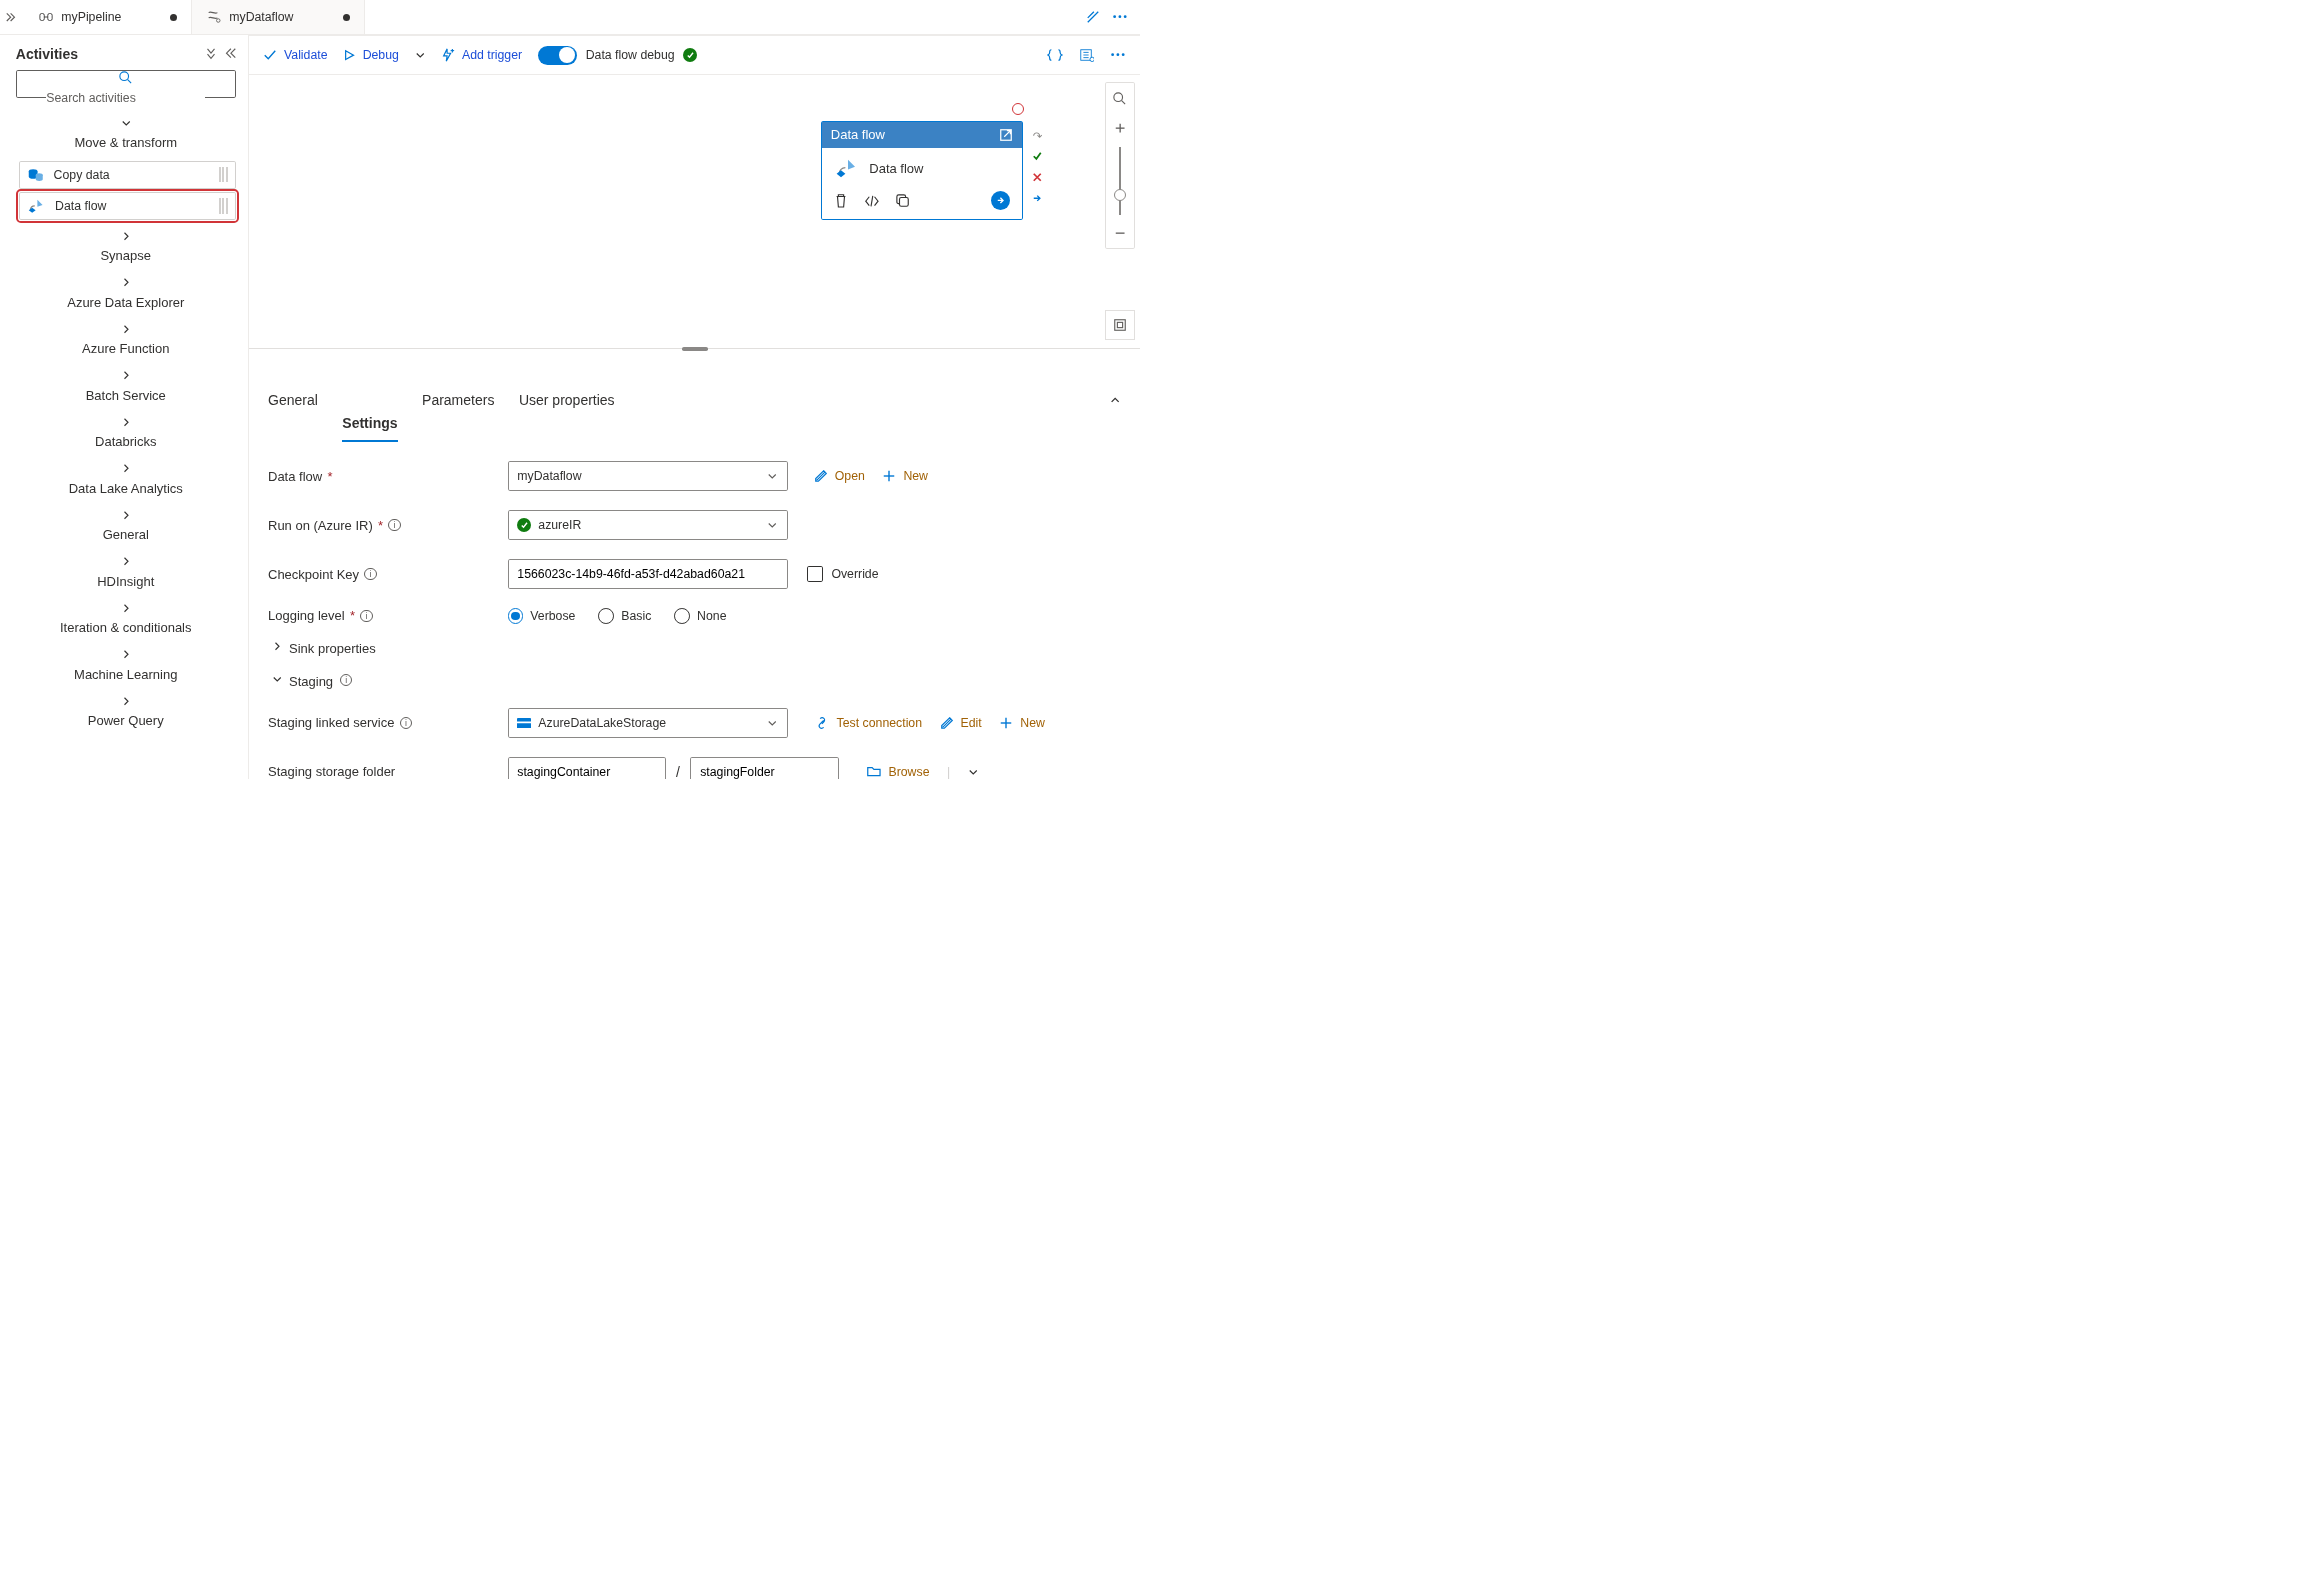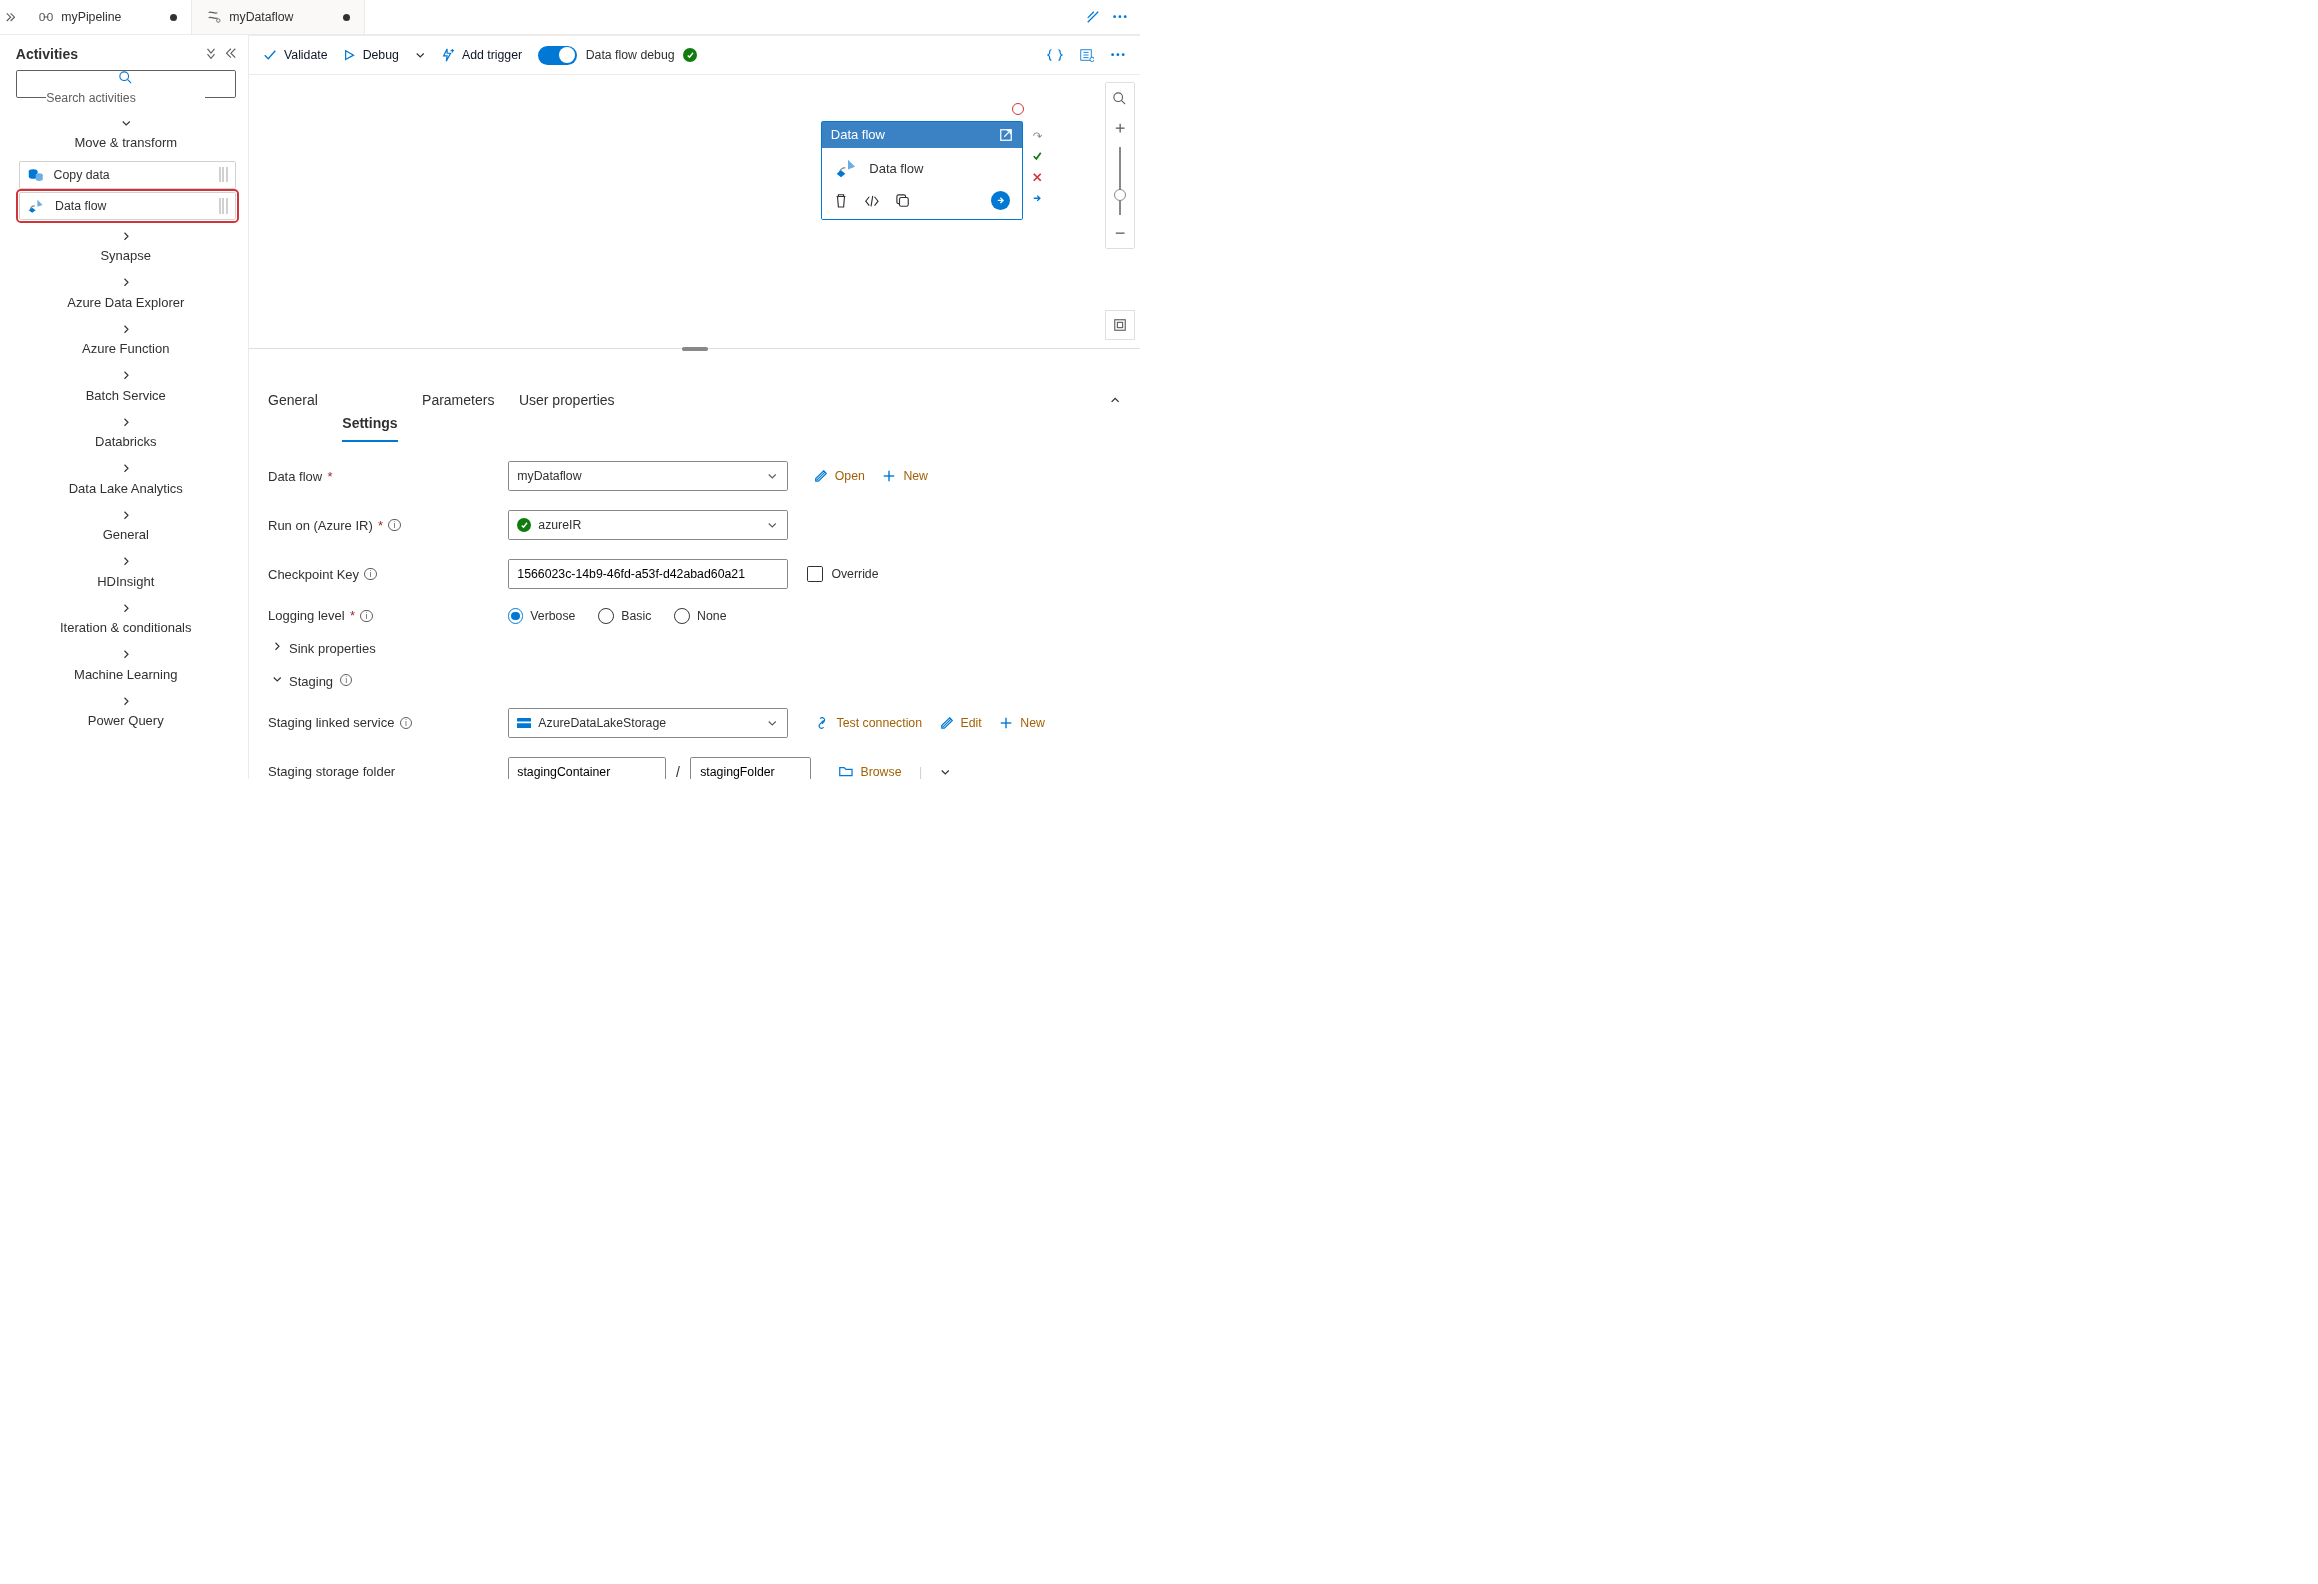--- a/index.html
+++ b/index.html
@@ -30,21 +30,21 @@
   .activity-item { display:flex; align-items:center; gap:8.8px; border:0.9px solid #d2d0ce; border-radius:1.8px; height:28px; padding:0 7px; margin:3.5px 0 3.5px 3.5px; cursor:grab; position:relative; }
   .activity-item .grip { margin-left:auto; display:flex; gap:1.8px; }
   .activity-item .grip span { width:1.8px; height:15.8px; background:#d2d0ce; }
   .activity-dataflow-highlight { outline:2.6px solid #d13438; outline-offset:1.8px; }
 
   
   .main-area { flex:1; display:flex; flex-direction:column; min-width:0; border-top:0.9px solid #edebe9; }
 
   
   .toolbar { display:flex; align-items:center; height:39px; padding:0 14px; gap:15.8px; border-bottom:0.9px solid #edebe9; }
-  .tool-btn { display:flex; align-items:center; gap:7px; cursor:pointer; color:#0f172a; }
+  .tool-btn { display:flex; align-items:center; gap:7px; cursor:pointer; color:#1d4ed8; }
   .toggle-group { display:flex; align-items:center; gap:8.8px; }
   .toggle { width:39px; height:19px; border-radius:9.6px; background:#0078d4; position:relative; cursor:pointer; }
   .toggle .knob { position:absolute; right:1.8px; top:1.8px; width:15.8px; height:15.8px; border-radius:50%; background:#fff; }
   .toolbar-right { margin-left:auto; display:flex; align-items:center; gap:15.8px; }
 
   
   .canvas-wrap { position:relative; height:273px; }
   .canvas-node { position:absolute; left:572px; top:46px; width:202px; border:0.9px solid #0078d4; border-radius:1.8px; background:#fff; }
   .node-header { background:#3b82c4; color:#fff; display:flex; align-items:center; justify-content:space-between; padding:5.3px 8.8px; font-size:13px; }
   .node-body { display:flex; align-items:center; gap:10.5px; padding:10.5px 8.8px 7px 12.3px; }
@@ -561,21 +561,21 @@
         </div>
 
         <div class="form-row">
           <div class="form-label">
               <span>Staging storage folder</span>
             </div>
           <div class="input-box" style="width:158px;min-width:0">
             <input type="text" value="stagingContainer" style="">
           </div>
           <span style="font-size:14px;">/</span>
-          <div class="input-box" style="width:121px;min-width:0">
+          <div class="input-box" style="width:149px;min-width:0">
             <input type="text" value="stagingFolder" style="">
           </div>
           <div class="row-actions">
             <div class="row-action">
                 <svg width="15.8" height="12.3" viewBox="0 0 18 14">
                   <path d="M2 3h5l2 2h7v7H2z" stroke="#0078d4" fill="none" stroke-width="1.4"></path>
                 </svg>
                 <span>Browse</span>
               </div>
             <span style="color:#d2d0ce;">|</span>

